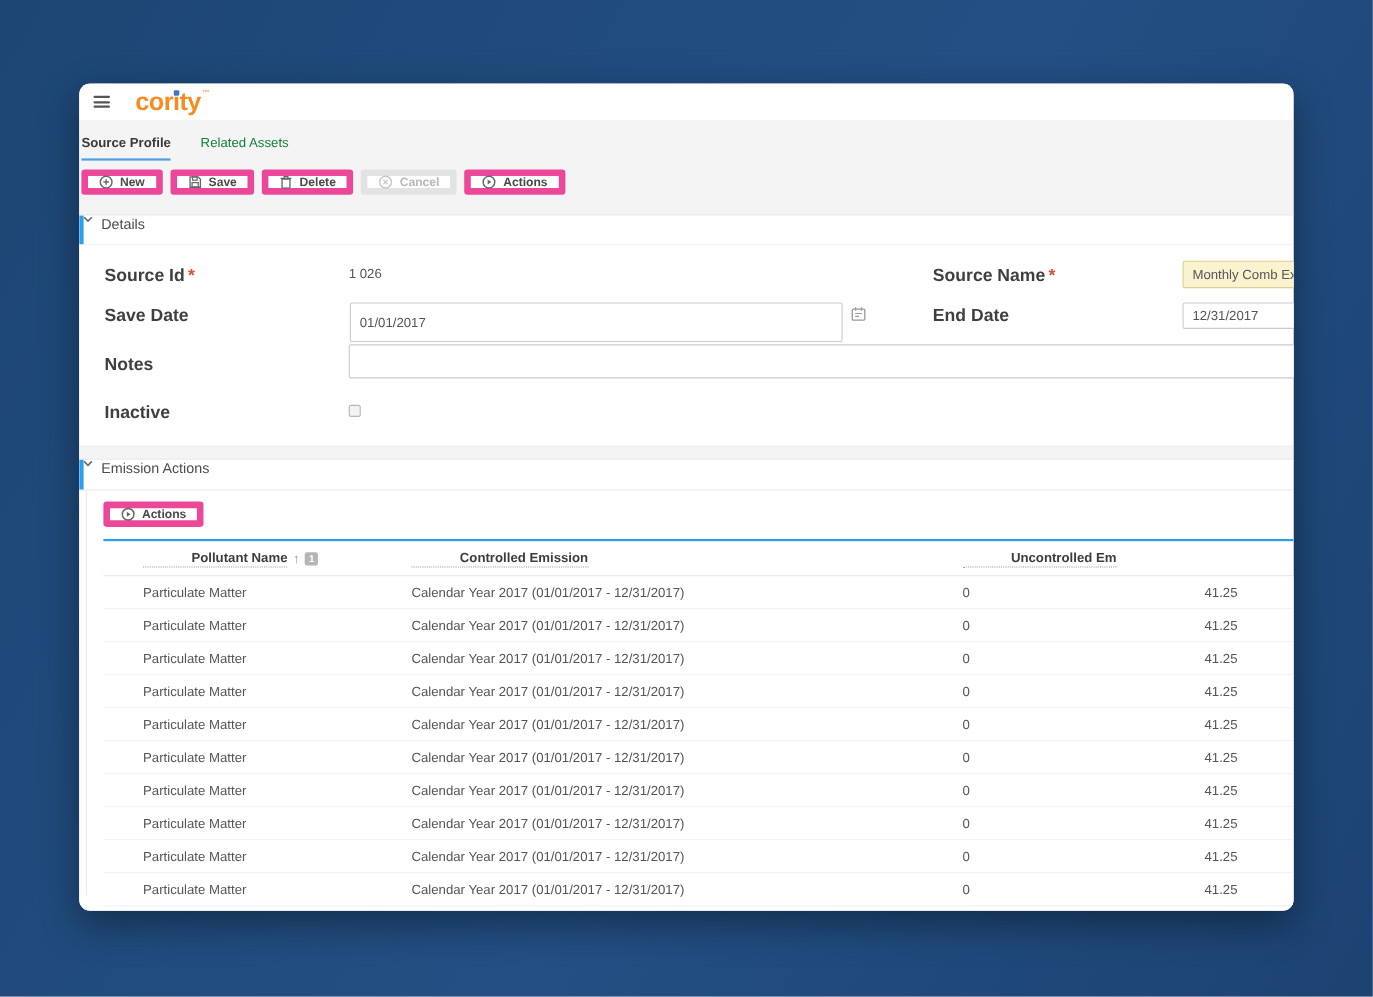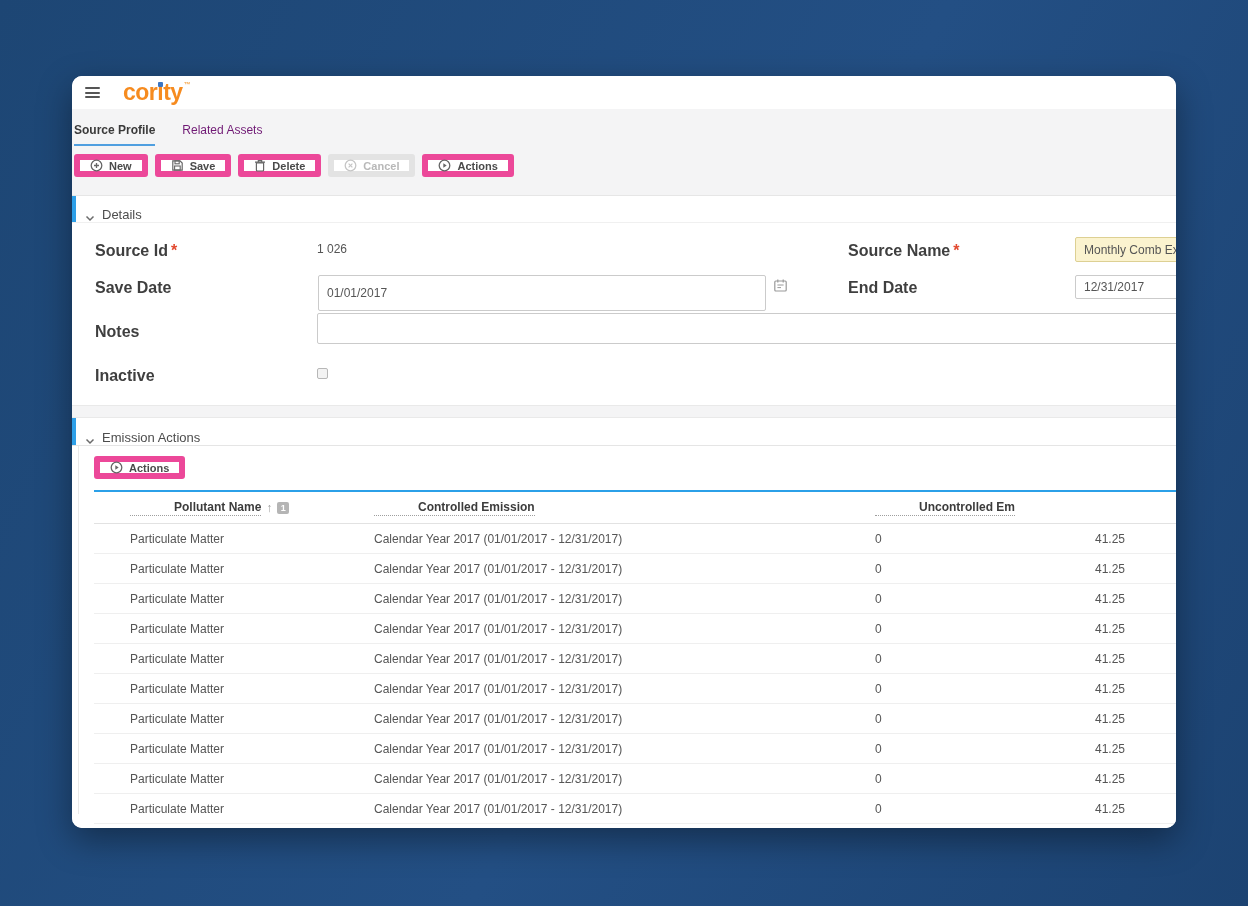--- a/index.html
+++ b/index.html
@@ -19,33 +19,33 @@
   .hamburger { width:15px; height:11px; display:flex; flex-direction:column; justify-content:space-between; cursor:pointer; }
   .hamburger span { display:block; height:2px; background:#555; border-radius:1px; }
   .logo { position:relative; margin-left:23px; font-size:23px; font-weight:bold; color:#f68b1f; letter-spacing:-.5px; line-height:1; }
   .logo-dot { position:absolute; left:35px; top:1px; width:5px; height:5px; background:#3b76c4; border-radius:1px; }
   .logo-tm { font-size:7px; color:#f6a84f; vertical-align:top; margin-left:1px; }
   
   .gray-zone { height:87px; background:#f4f4f5; border-bottom:1px solid #e6e6e6; padding-left:2px; }
   .tabs { display:flex; gap:27px; padding-top:14px; }
   .tab { font-size:12px; padding-bottom:7px; cursor:pointer; white-space:nowrap; }
   .tab.active { font-weight:bold; color:#3a3a3a; border-bottom:2px solid #4f9fe0; }
-  .tab.inactive { color:#701a75; }
+  .tab.inactive { color:#15803d; }
   .toolbar { display:flex; gap:7px; margin-top:8px; }
   .btn {
     display:inline-flex; align-items:center; gap:6px; background:#fff;
     border:6px solid #ec4899; border-radius:3px; height:23px; padding:0 10px;
     font-size:11px; font-weight:bold; color:#4a4a4a; cursor:pointer; white-space:nowrap;
   }
   .btn svg { flex:none; }
   .btn.disabled { color:#b8b8b8; border-color:#e3e3e3; cursor:default;justify-content:space-between; }
   
   .section-header {
-    position:relative; display:flex; align-items:flex-end; gap:7px;
-    padding-left:13px; background:#fff; cursor:pointer;
+    position:relative; display:flex; align-items:flex-start; gap:7px;
+    padding-left:3px; background:#fff; cursor:pointer;
   }
   .section-header .accent { position:absolute; left:0; top:0; bottom:0; width:4px; background:#2d9fe8; }
   .section-title { font-size:13px; color:#4d4d4d; }
   .details-header { height:27px; border-bottom:1px solid #f0f0f0; }
   .details-body { position:relative; height:182px; background:#fff; }
   .gap-band { height:13px; background:#f4f4f5; border-top:1px solid #e9e9e9; border-bottom:1px solid #e9e9e9; }
   .emission-header { height:28px; border-bottom:1px solid #e5e5e5; }
   .emission-body { position:relative; height:382px; background:#fff; padding-top:10px; }
   .emission-body::before { content:""; position:absolute; left:6px; top:0; bottom:14px; width:1px; background:#e9e9e9; }
   

